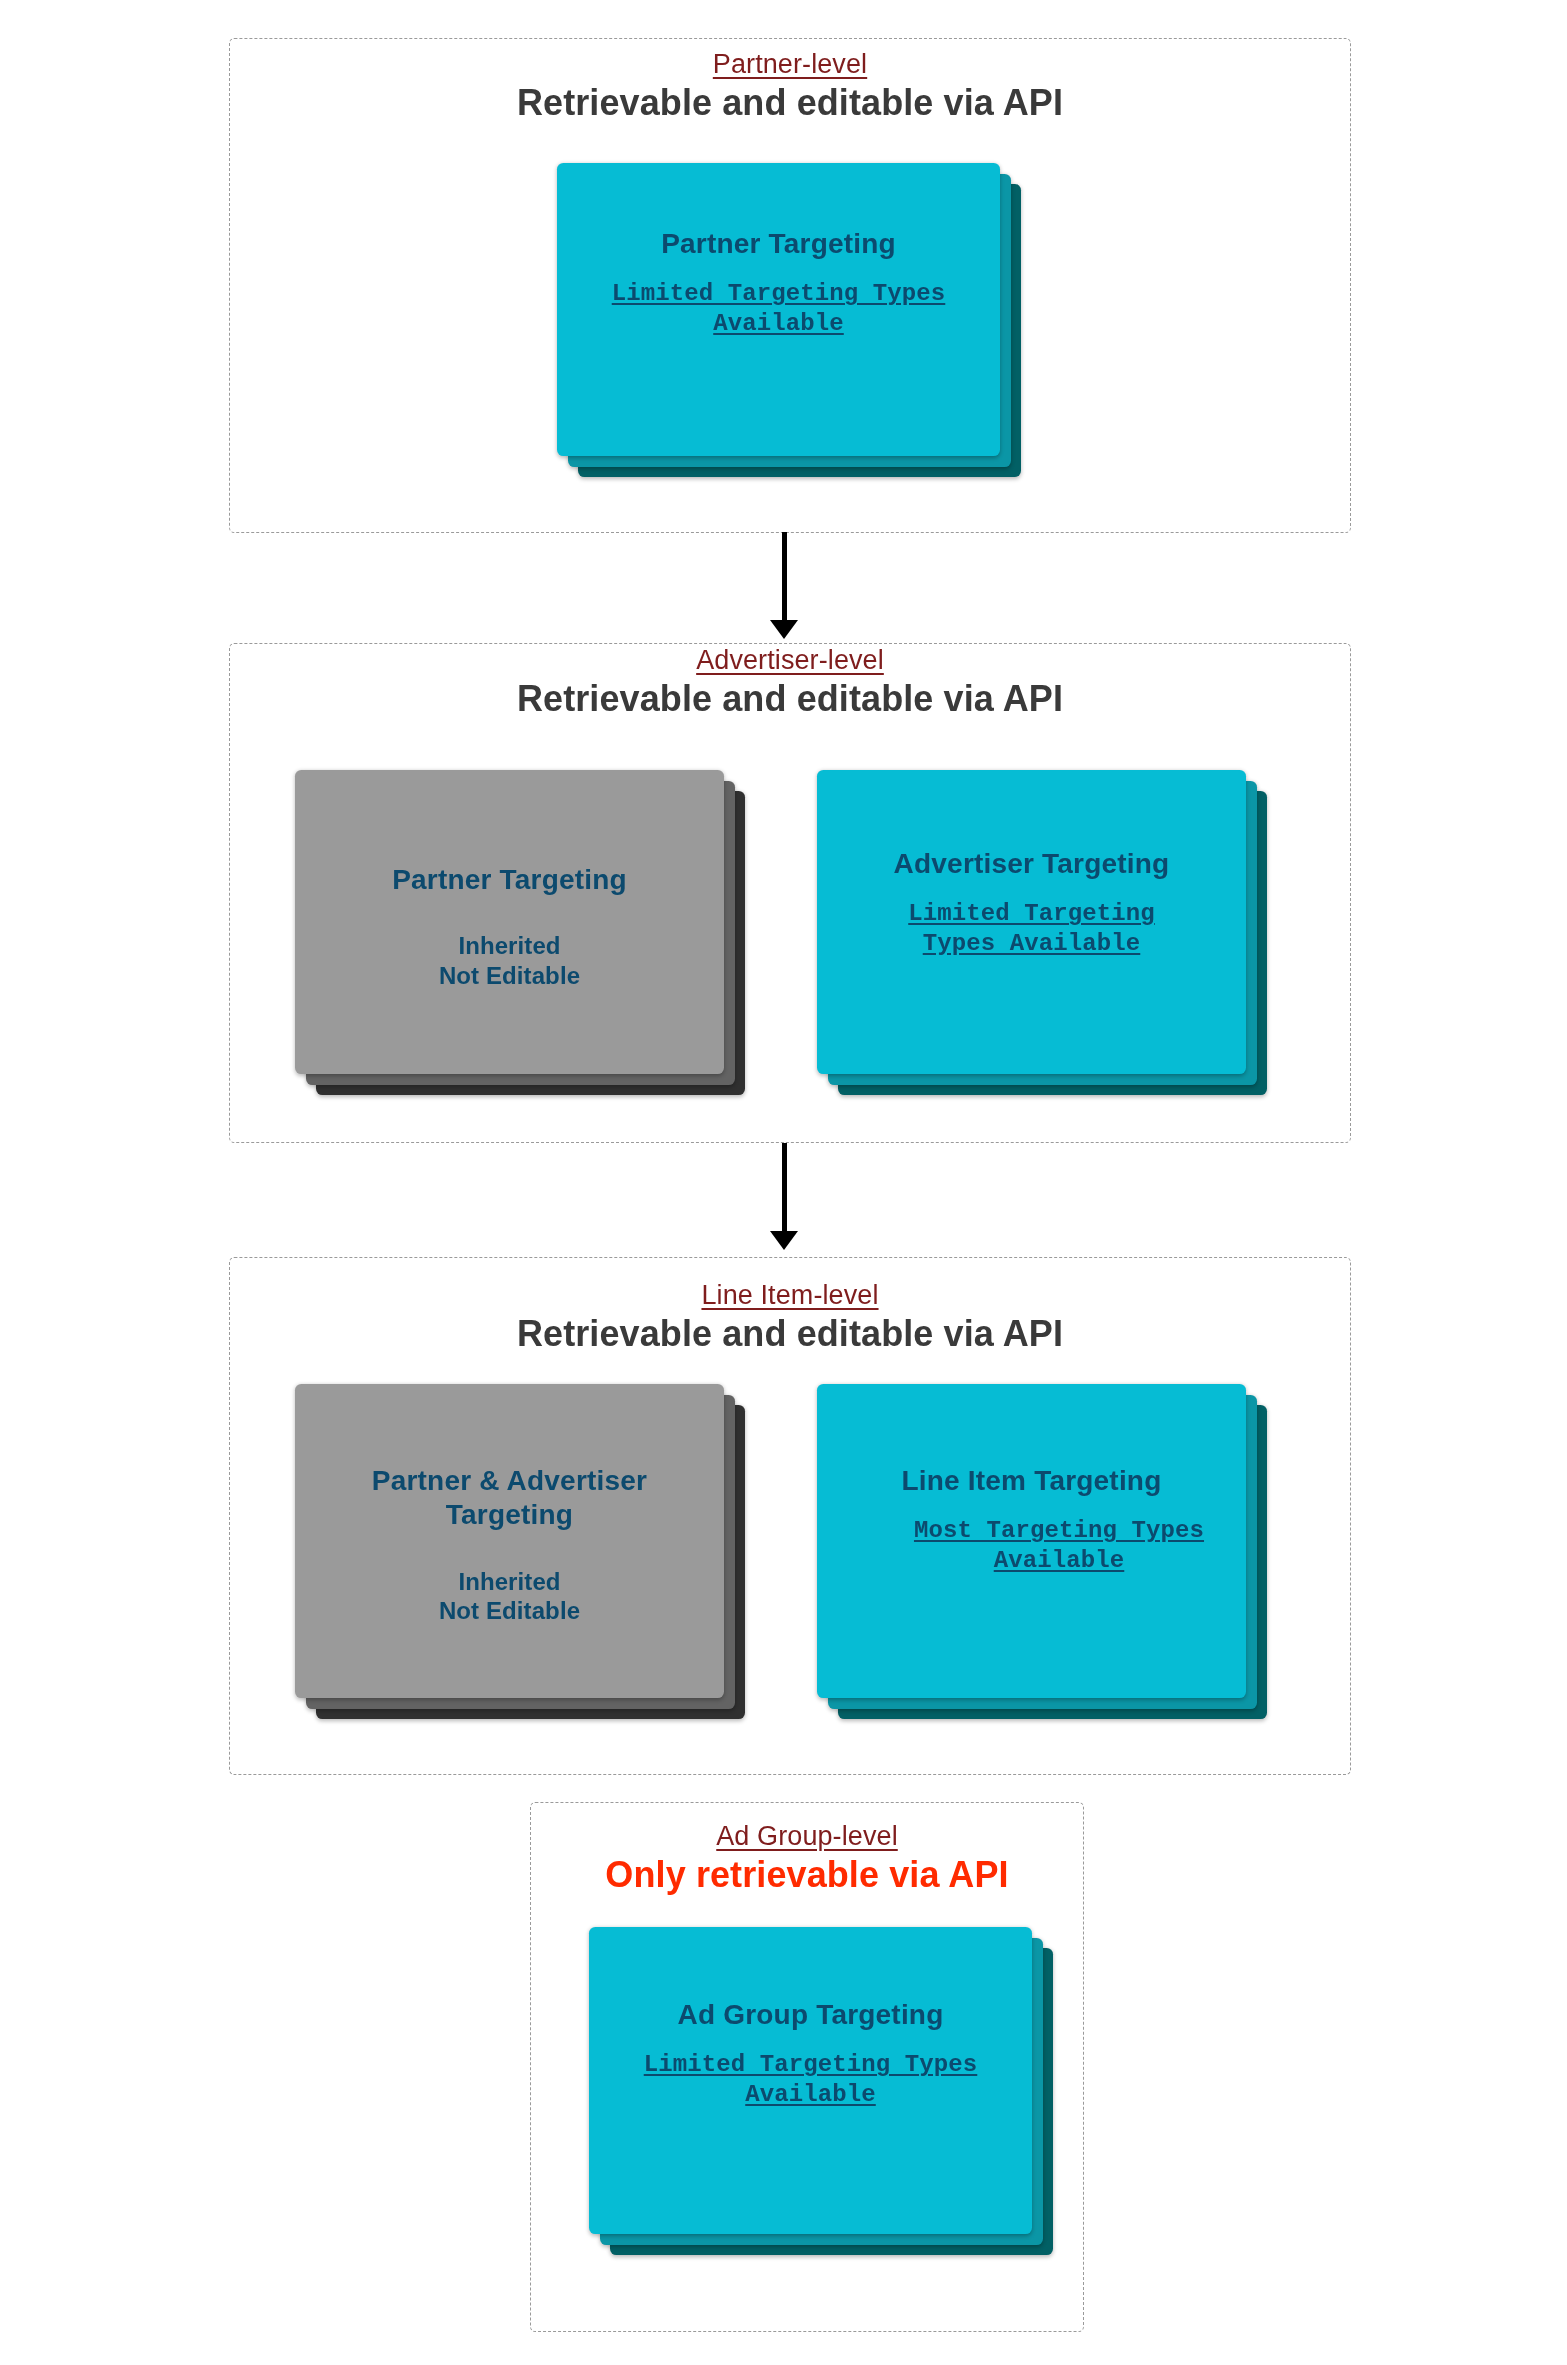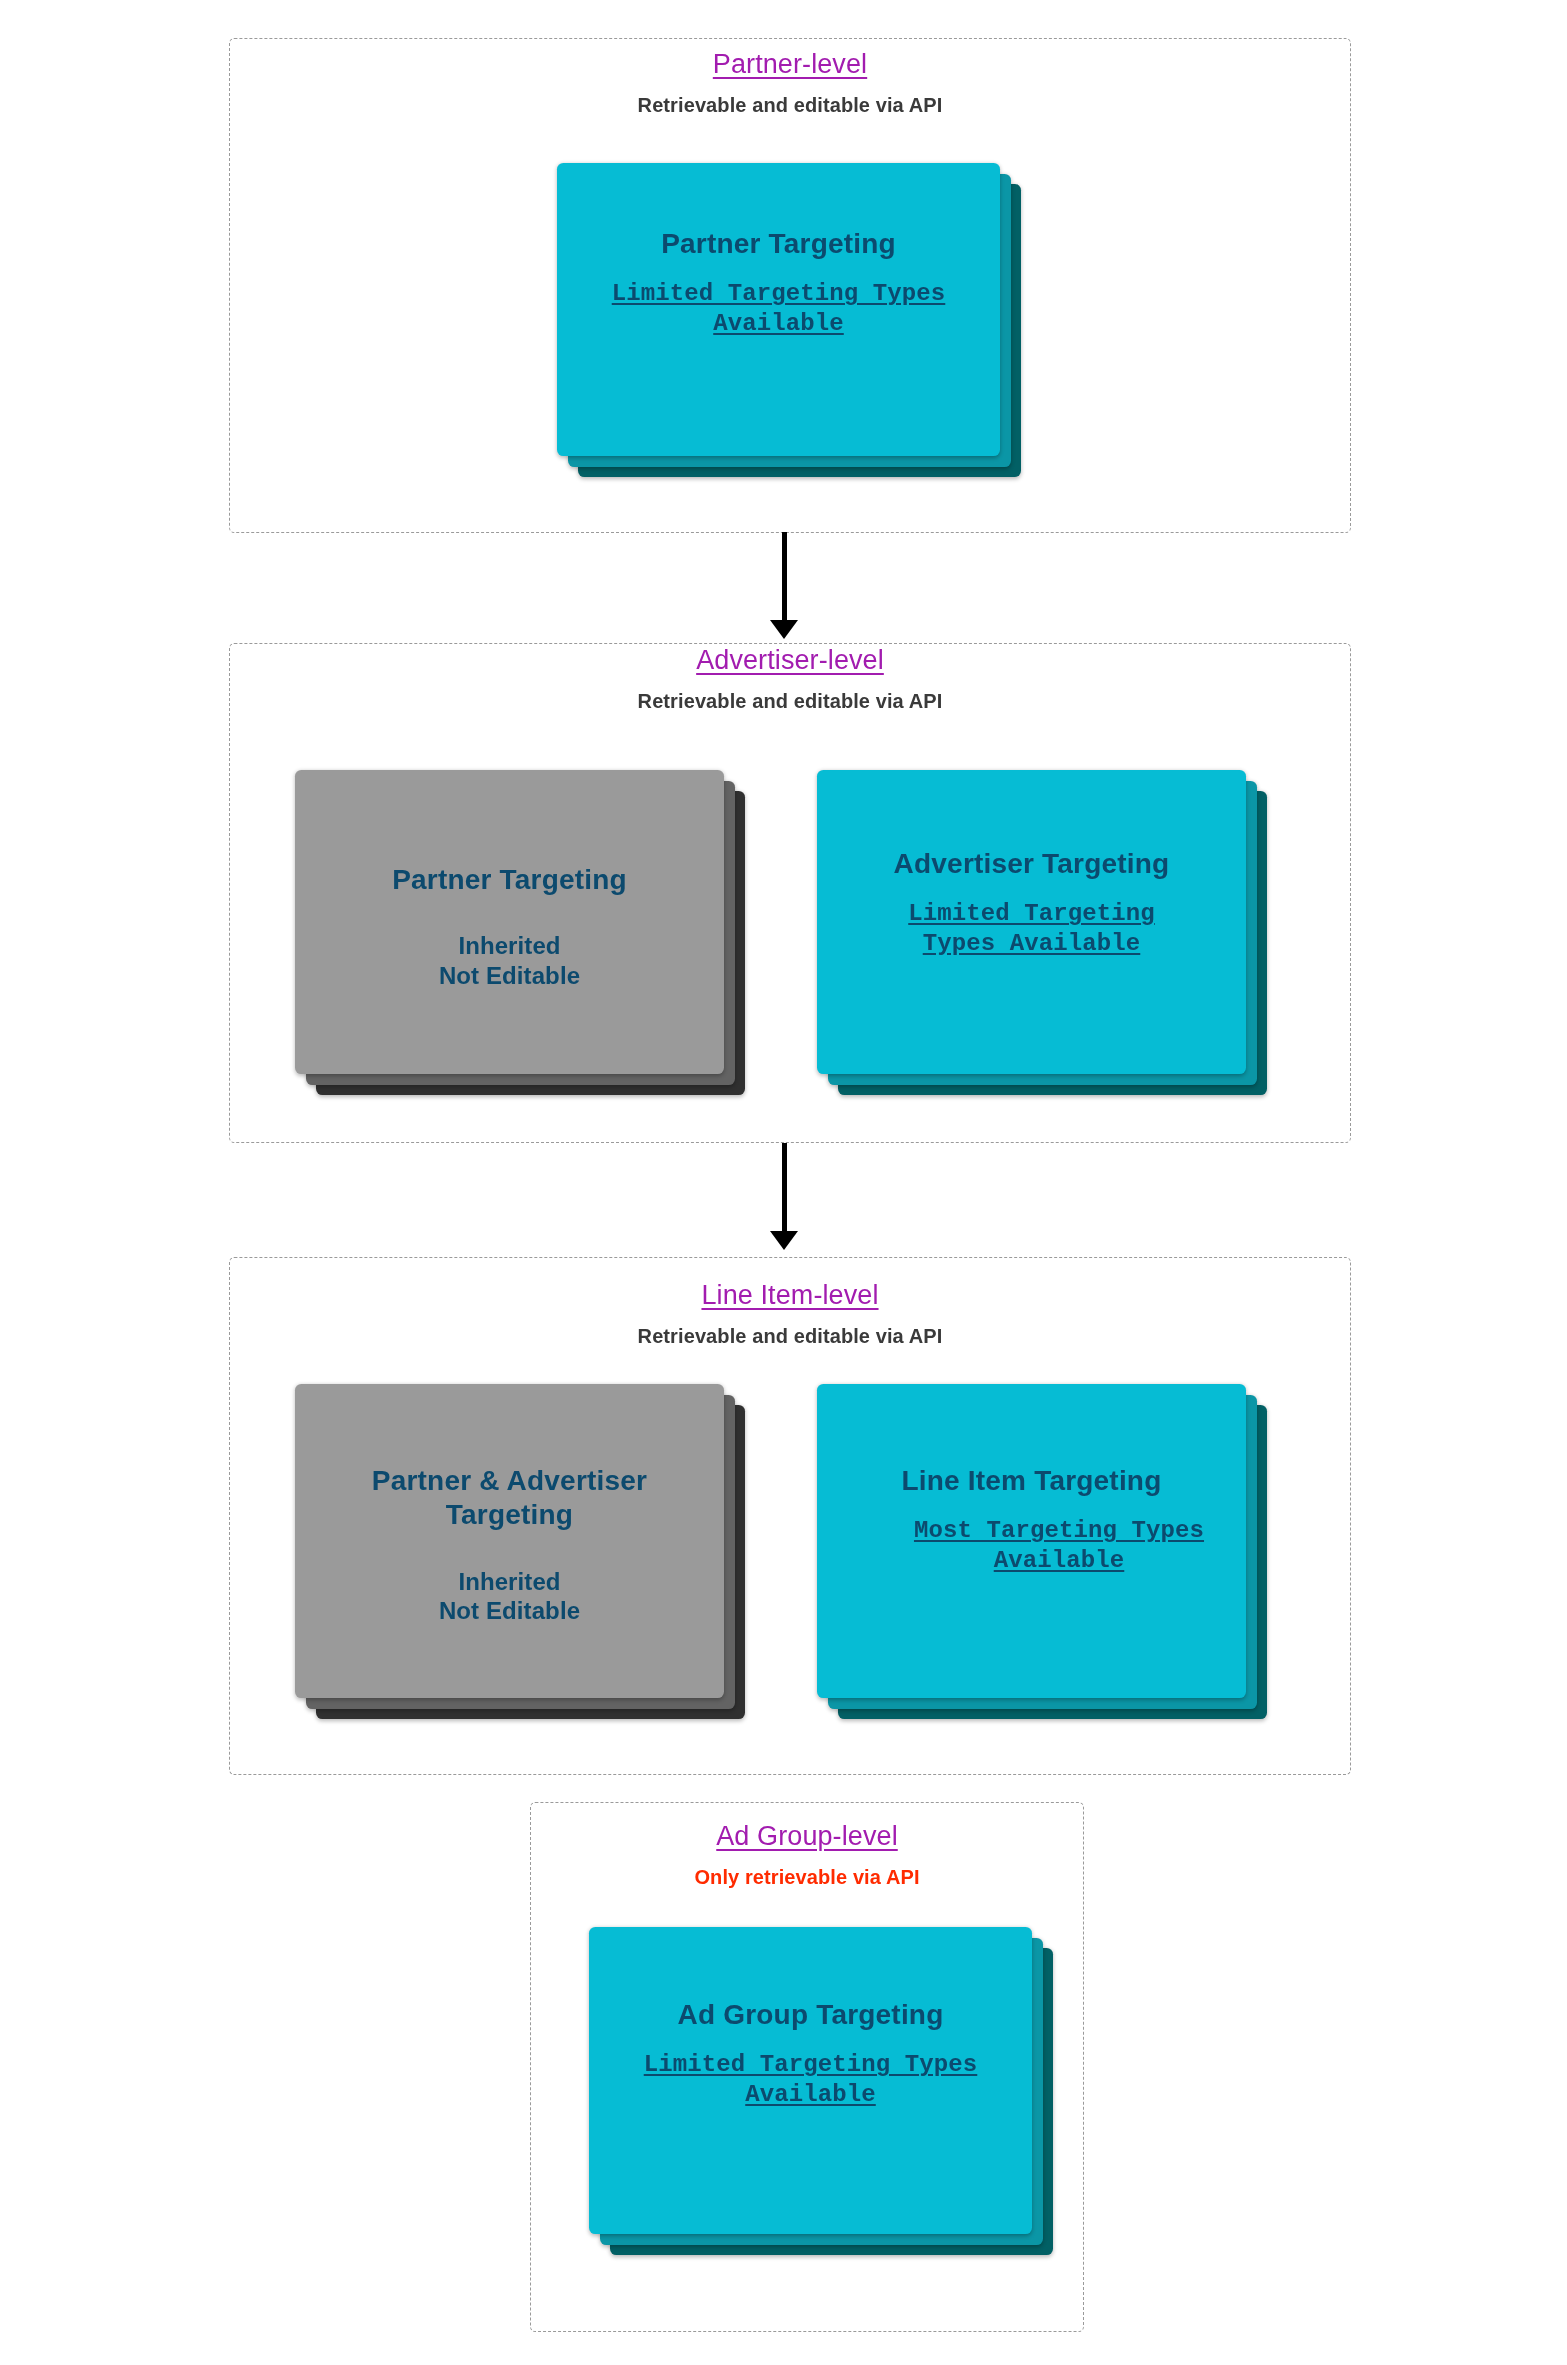--- a/index.html
+++ b/index.html
@@ -29,31 +29,31 @@
     position: absolute;
     left: 0;
     right: 0;
     text-align: center;
     line-height: 1.22;
   }
   .level-name {
     display: block;
     font-size: 27px;
     font-weight: 400;
-    color: #a21caf;
+    color: #7f1d1d;
     text-decoration: underline;
     text-underline-offset: 3.6px;
     letter-spacing: 0.1px;
   }
   .level-access {
     display: block;
-    font-size: 20px;
+    font-size: 36px;
     font-weight: 700;
     color: #3a3a3a;
-    margin-top: 12px;
+    margin-top: 0;
     letter-spacing: 0.1px;
   }
   .level-access.warn {
     color: #ff2b00;
   }
 
   
   .stack {
     position: absolute;
   }

